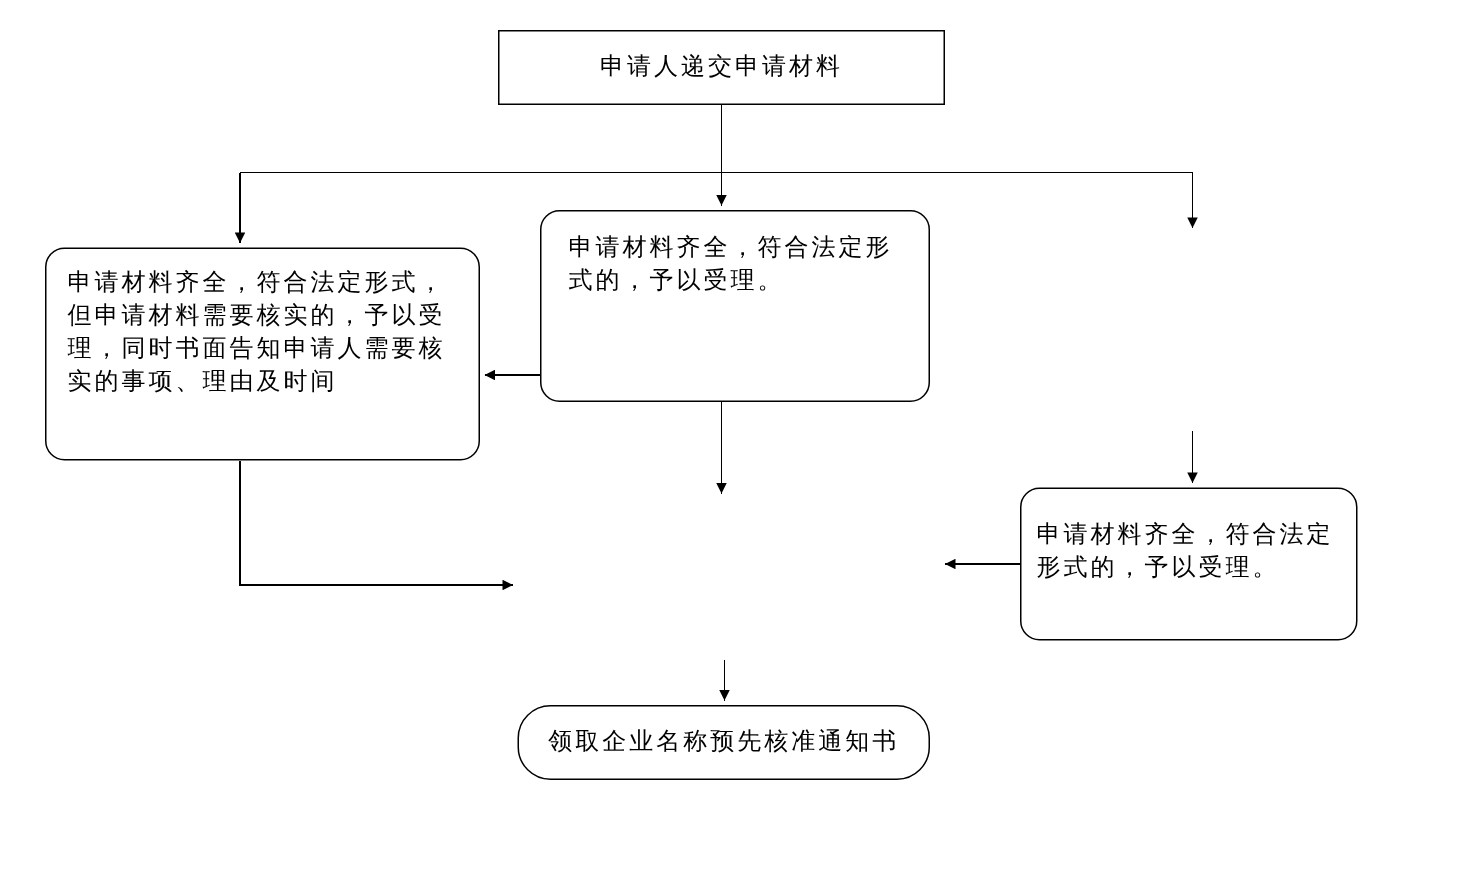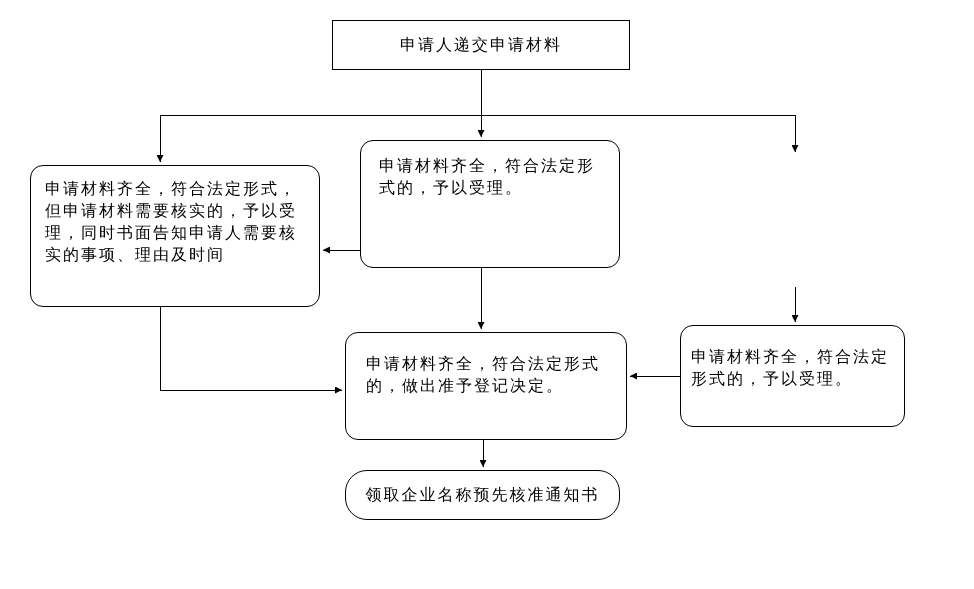--- a/index.html
+++ b/index.html
@@ -88,21 +88,20 @@
 
   <div class="node rounded n-verify">申请材料齐全，符合法定形式，但申请材料需要核实的，予以受理，同时书面告知申请人需要核实的事项、理由及时间</div>
 
   <div class="node rect flex-center n-start">
     <span>申请人递交申请材料</span>
   </div>
 
   <div class="node rounded n-complete">申请材料齐全，符合法定形式的，予以受理。</div>
 
 
-  <div class="node rounded n-decision">申请材料齐全，符合法定形式的，做出准予登记决定。</div>
 
   <div class="node rounded n-resubmit">申请材料齐全，符合法定形式的，予以受理。</div>
 
   <div class="node rect flex-center n-end">
     <span>领取企业名称预先核准通知书</span>
   </div>
 
 </div>
 
 </body></html>

